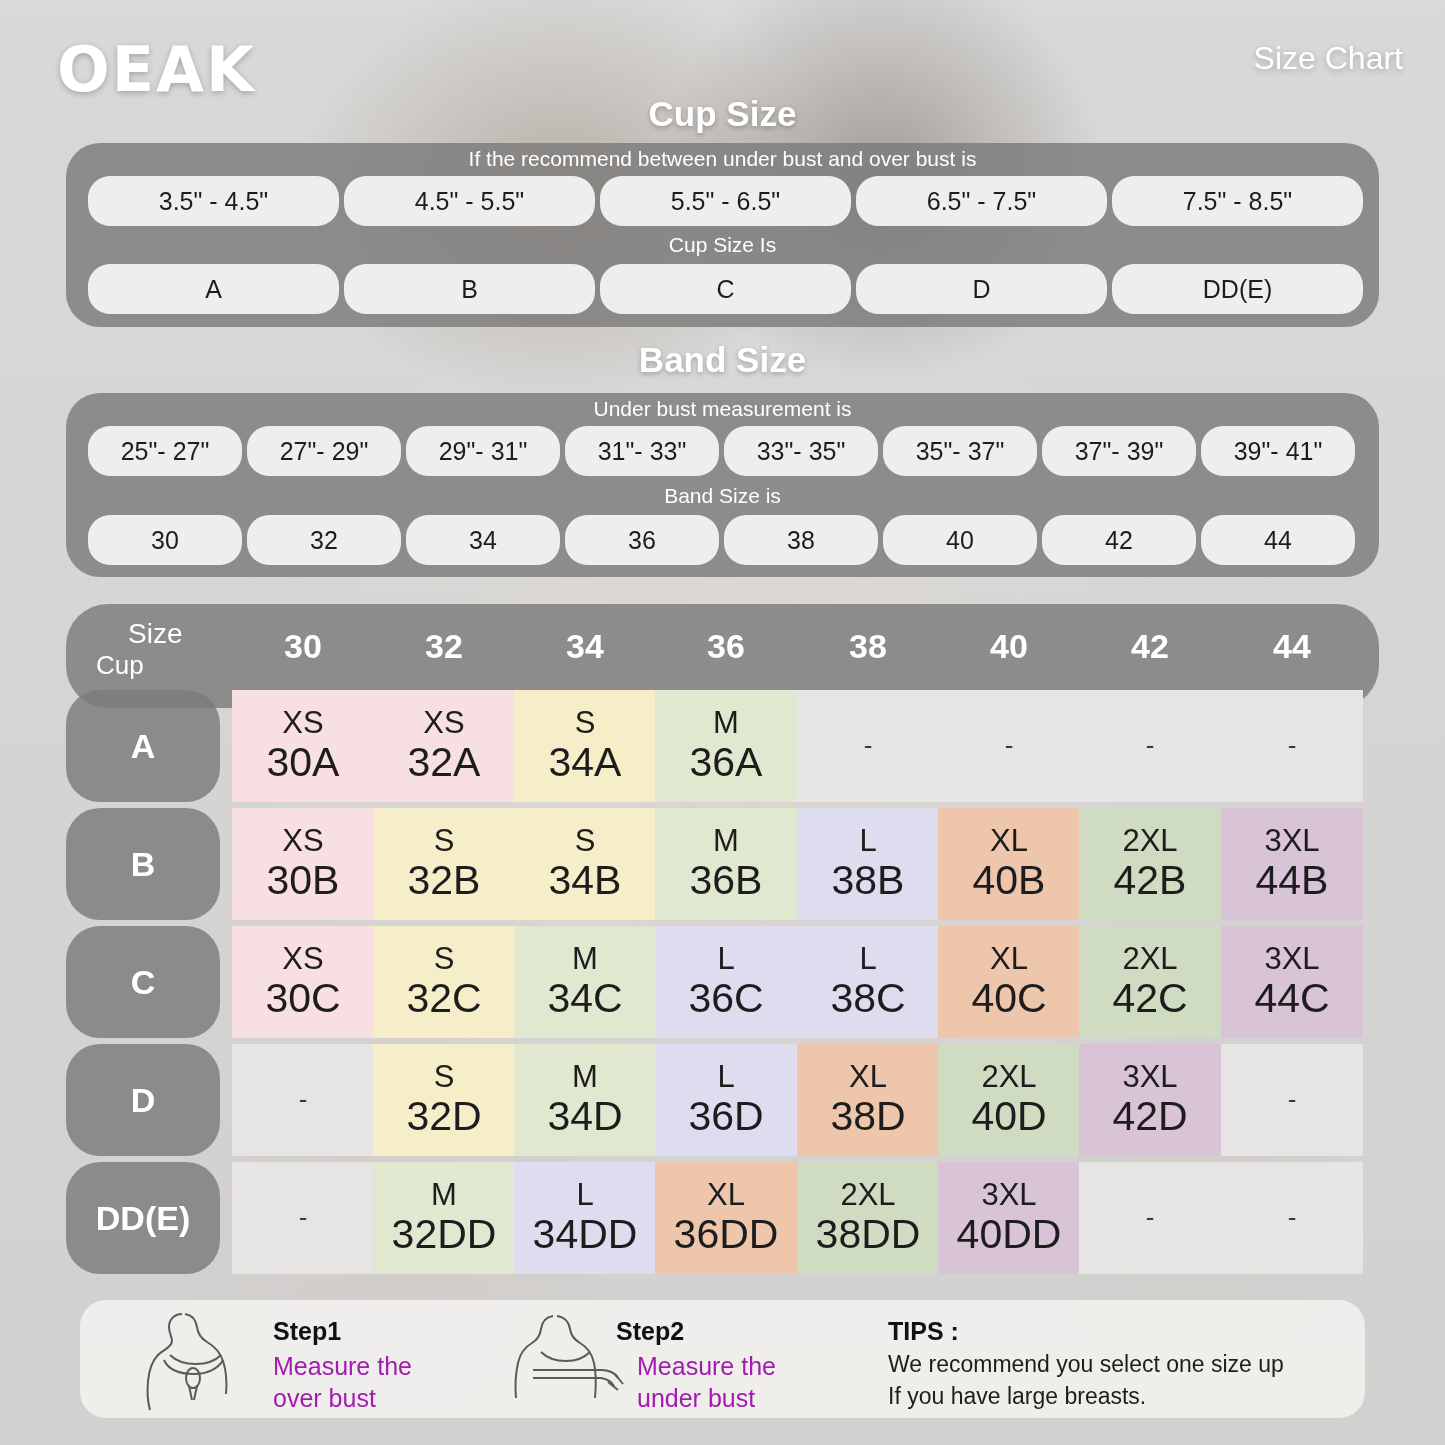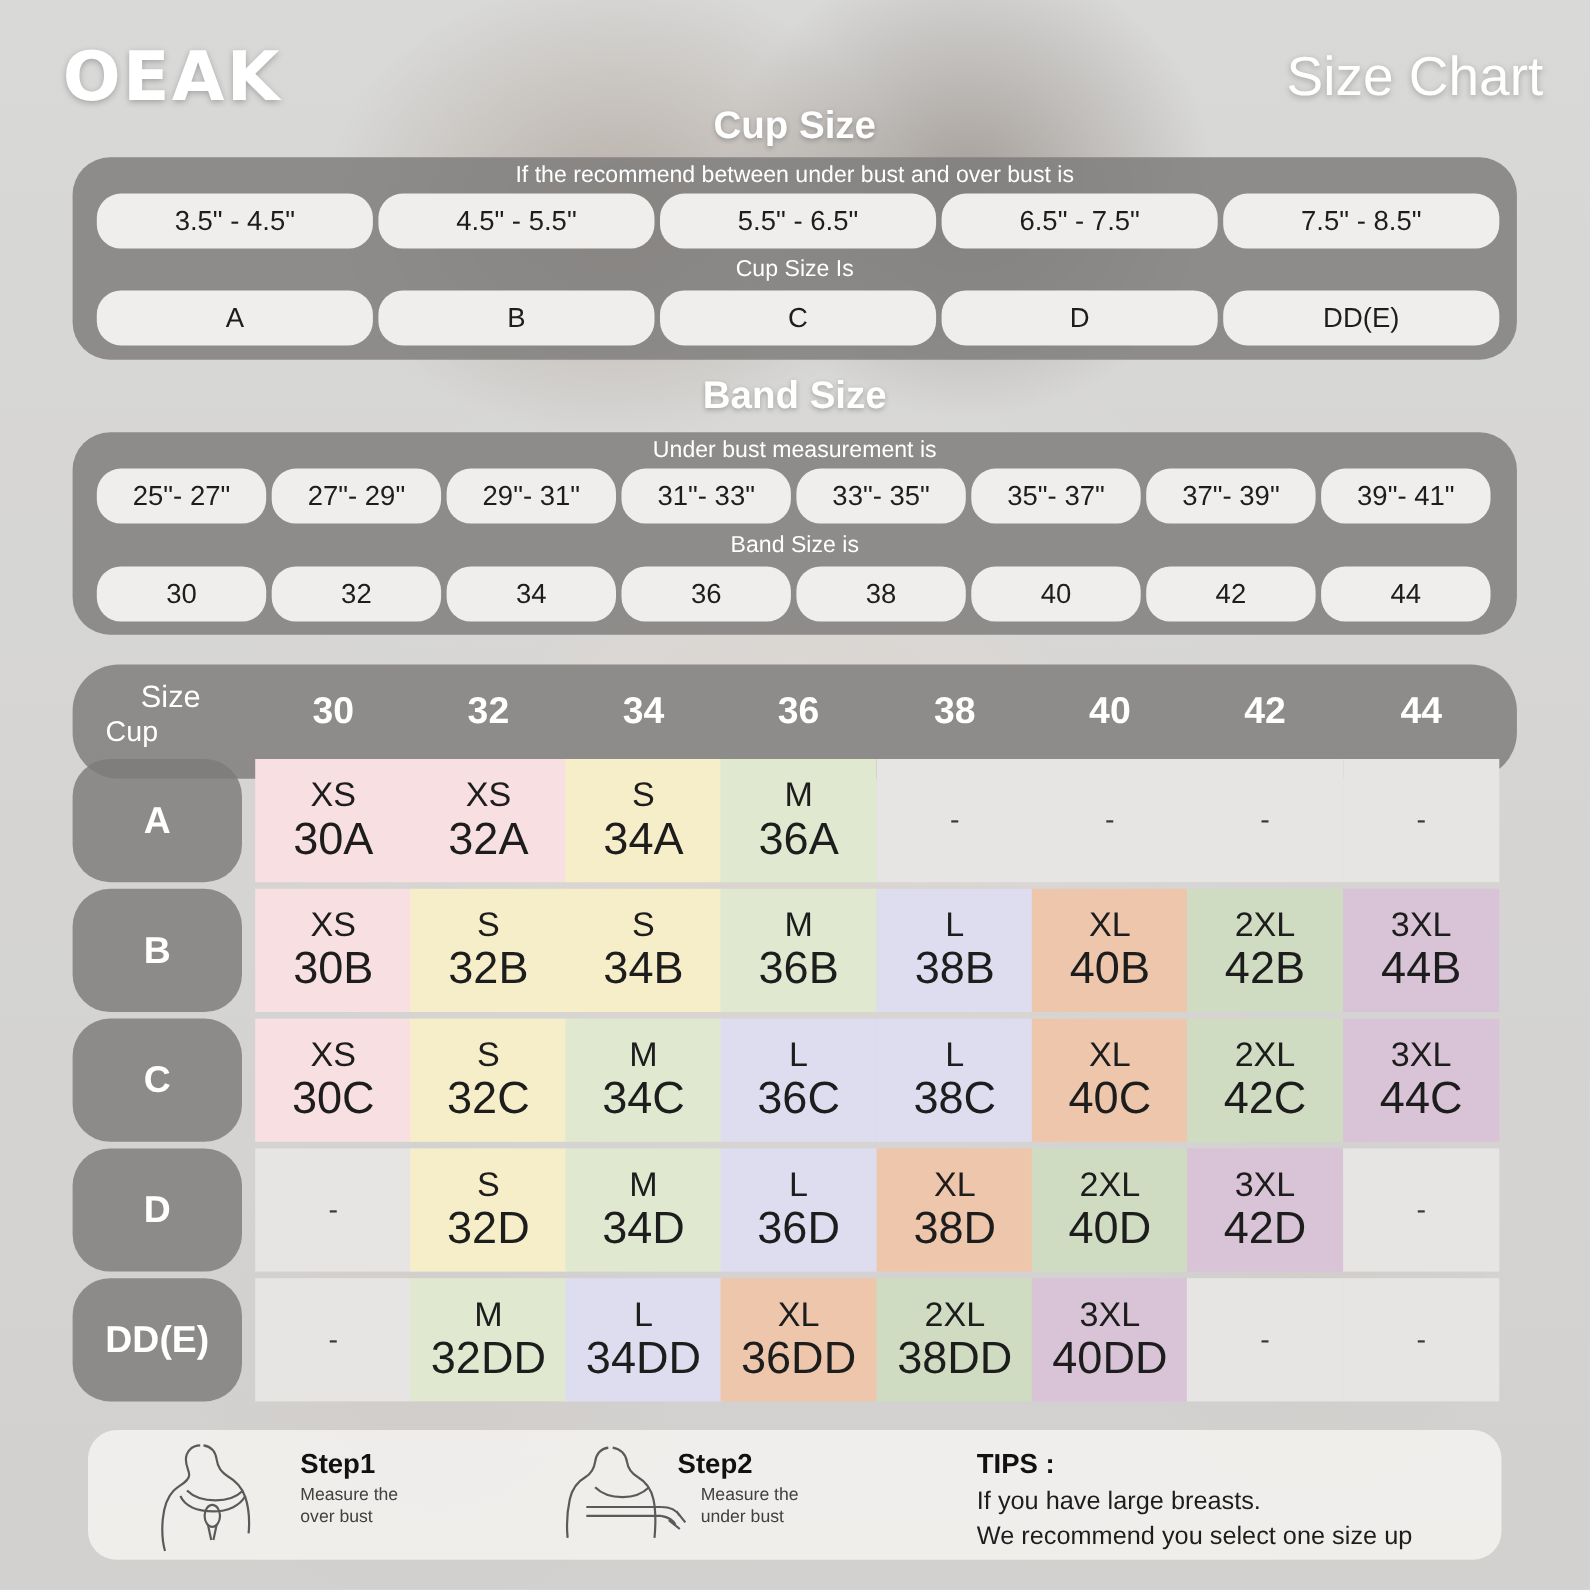--- a/index.html
+++ b/index.html
@@ -36,21 +36,21 @@
 
   
   .logo {
     position:absolute; left:57px; top:33px;
     color:#fff; font-size:62px; font-weight:bold; letter-spacing:2px;
     font-family:"DejaVu Sans", sans-serif;
     text-shadow:0 2px 6px rgba(0,0,0,.25);
   }
   .size-chart-title{
     position:absolute; right:42px; top:40px;
-    color:#fff; font-size:50px; font-weight:500;
+    color:#fff; font-size:32px; font-weight:500;
     text-shadow:0 2px 6px rgba(0,0,0,.25);
   }
 
   
   .panel{
     position:absolute;
     background:rgba(125,123,122,.82);
     border-radius:34px;
   }
   .panel-title{
@@ -97,21 +97,21 @@
   }
   .mcell .l2{ font-size:41px; }
   .mcell.dash{ font-size:26px; color:#3a3a3a; }
 
   
   .footer{
     position:absolute; left:80px; top:1300px; width:1285px; height:118px;
     background:rgba(243,242,240,.86); border-radius:26px;
   }
   .step-title{ position:absolute; font-size:25px; font-weight:bold; color:#111; }
-  .step-text{ position:absolute; font-size:16px; color:#404040; line-height:1.28; }
+  .step-text{ position:absolute; font-size:25px; color:#a21caf; line-height:1.28; }
   .tips-title{ position:absolute; font-size:25px; font-weight:bold; color:#111; }
   .tips-text{ position:absolute; font-size:23px; color:#1d1d1d; line-height:1.38; }
   .figsvg{ position:absolute; }
 </style>
 </head>
 <body>
 
 <div id="bg"></div>
 <div class="overlay-shade"></div>
 
@@ -371,17 +371,17 @@
   </svg>
 
   <div class="step-title" style="left:616px; top:1317px;">Step2</div>
   <div class="step-text" style="left:637px; top:1350px;">
     <div>Measure the</div>
     <div>under bust</div>
   </div>
 
   <div class="tips-title" style="left:888px; top:1317px;">TIPS :</div>
   <div class="tips-text" style="left:888px; top:1349px;">
+    <div>We recommend you select one size up</div>
     <div>If you have large breasts.</div>
-    <div>We recommend you select one size up</div>
   </div>
 
 </div>
 
 </body></html>

